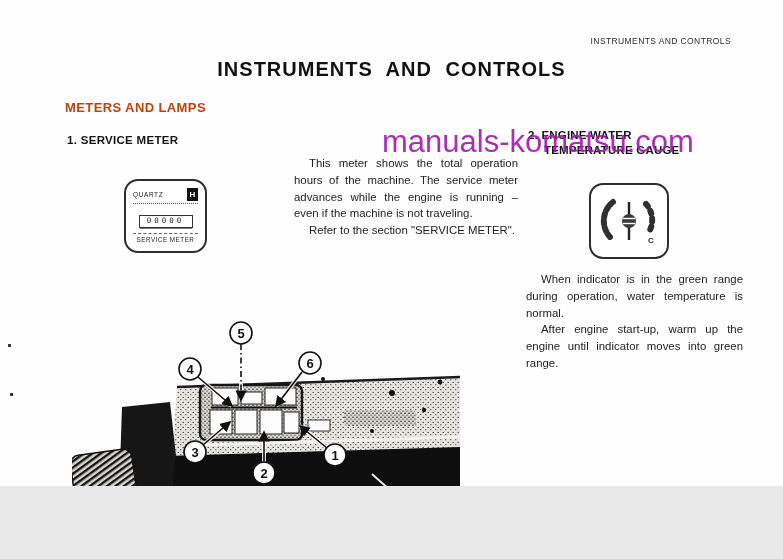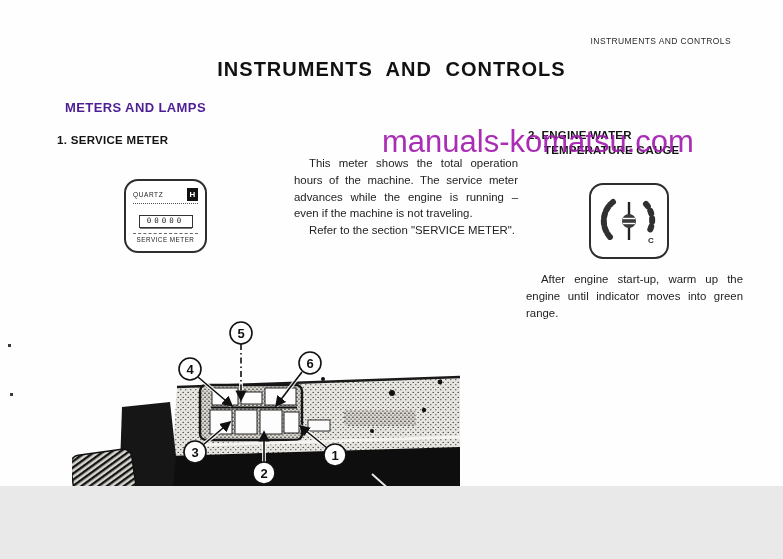--- a/index.html
+++ b/index.html
@@ -18,24 +18,24 @@
   }
   
   .main-title{
     position:absolute;top:58px;left:0;right:0;
     text-align:center;
     font-size:20px;font-weight:bold;letter-spacing:1px;word-spacing:7px;
     color:#111;
   }
   .section-heading{
     position:absolute;top:100px;left:65px;
-    font-size:13px;font-weight:bold;letter-spacing:.4px;color:#4c1d95;
+    font-size:13px;font-weight:bold;letter-spacing:.4px;color:#c2410c;
   }
   .sub-heading-1{
-    position:absolute;top:134px;left:57px;
+    position:absolute;top:134px;left:67px;
     font-size:11.5px;font-weight:bold;letter-spacing:.3px;color:#141414;
   }
   .sub-heading-2{
     position:absolute;top:128px;left:528px;
     font-size:11.5px;font-weight:bold;line-height:14.5px;letter-spacing:.2px;color:#141414;
   }
   .sub-heading-2 .line2{padding-left:16px;display:block;}
 
   
   .col{
@@ -141,20 +141,21 @@
       <path d="M 55 19 A 24 24 0 0 1 58 47" fill="none" stroke="#303030" stroke-width="6" stroke-dasharray="3 5" stroke-linecap="round"></path>
       <line x1="38" y1="17" x2="38" y2="55" stroke="#222" stroke-width="2.4"></line>
       <circle cx="38" cy="36" r="7" fill="#3a3a3a"></circle>
       <line x1="32" y1="33.5" x2="44" y2="33.5" stroke="#fff" stroke-width="1.4"></line>
       <line x1="32" y1="38.5" x2="44" y2="38.5" stroke="#fff" stroke-width="1.4"></line>
       <text x="57" y="58" font-size="8" font-weight="bold" fill="#2a2a2a">C</text>
     </svg>
   </div>
 
   <div class="col col-right">
+    <p>When indicator is in the green range during operation, water temperature is normal.</p>
     <p>After engine start-up, warm up the engine until indicator moves into green range.</p>
   </div>
 
   <div class="figure">
     <svg width="393" height="208" viewBox="0 0 393 208">
       <defs>
         <pattern id="speck" width="5" height="5" patternUnits="userSpaceOnUse">
           <rect width="5" height="5" fill="#e7e5e0"></rect>
           <circle cx="1.2" cy="1.4" r="0.7" fill="#35332f"></circle>
           <circle cx="3.8" cy="3.7" r="0.6" fill="#35332f"></circle>

